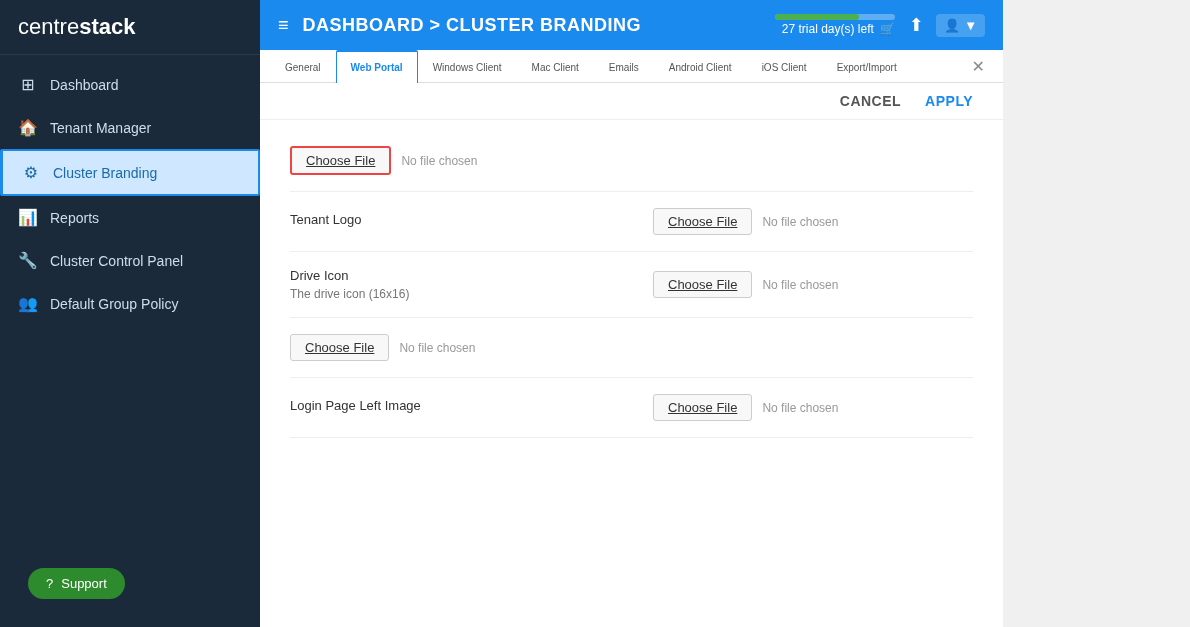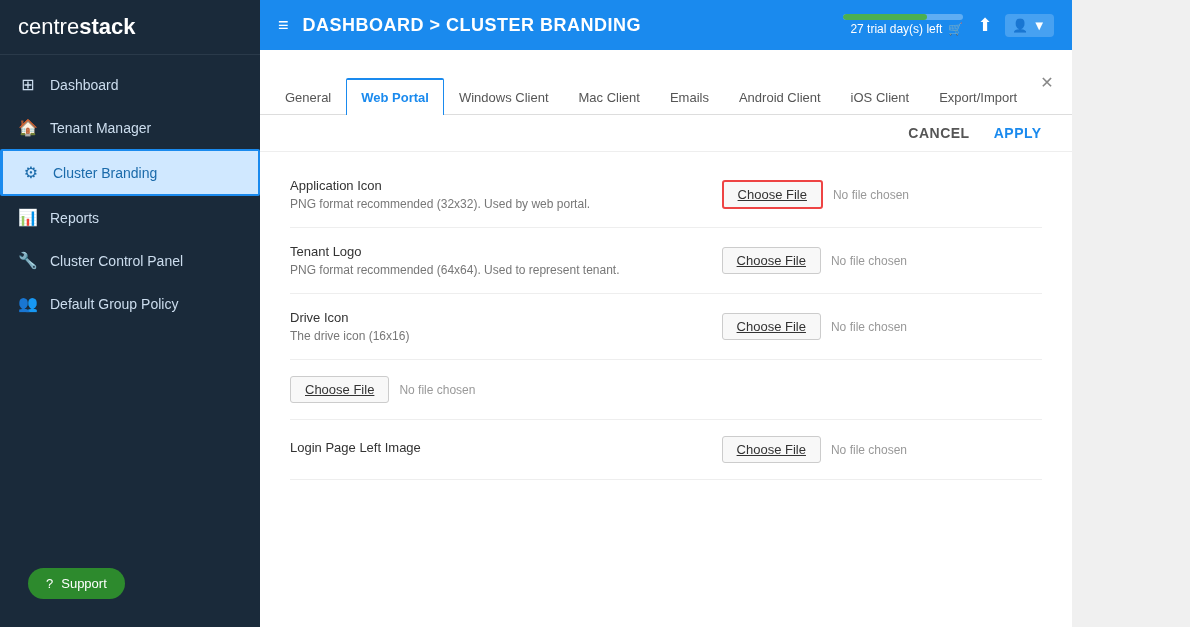--- a/index.html
+++ b/index.html
@@ -102,27 +102,26 @@
       background: white;
       border-bottom: 1px solid #ddd;
       display: flex;
       align-items: center;
       padding: 0 10px;
       position: relative;
     }
     .tab {
       padding: 10px 14px;
       cursor: pointer;
-      font-size: 13px;
+      font-size: 10px;
       color: #555;
       border: 1px solid transparent;
       border-bottom: none;
       margin-bottom: -1px;
       white-space: nowrap;
-      margin-top: 28px;
     }
     .tab.active {
       border-color: #1a8aee #1a8aee transparent;
       border-top: 2px solid #1a8aee;
       color: #1a8aee;
       background: white;
       font-weight: 600;
       border-radius: 2px 2px 0 0;
     }
     .tabs-close {
@@ -305,34 +304,29 @@
 
     <div class="action-bar">
       <button class="btn-cancel">CANCEL</button>
       <button class="btn-apply">APPLY</button>
     </div>
 
     <div class="content-area">
       <div class="content-inner">
 
         <div class="form-row">
-          <div class="form-row-info">
-            <div class="form-row-label">Application Icon</div>
-            <div class="form-row-desc">PNG format recommended (32x32). Used by web portal.</div>
-          </div>
           <div class="form-row-control">
             <button class="choose-file-btn highlighted">Choose File</button>
             <span class="no-file-text">No file chosen</span>
           </div>
         </div>
 
         <div class="form-row">
           <div class="form-row-info">
             <div class="form-row-label">Tenant Logo</div>
-            <div class="form-row-desc">PNG format recommended (64x64). Used to represent tenant.</div>
           </div>
           <div class="form-row-control">
             <button class="choose-file-btn">Choose File</button>
             <span class="no-file-text">No file chosen</span>
           </div>
         </div>
 
         <div class="form-row">
           <div class="form-row-info">
             <div class="form-row-label">Drive Icon</div>

